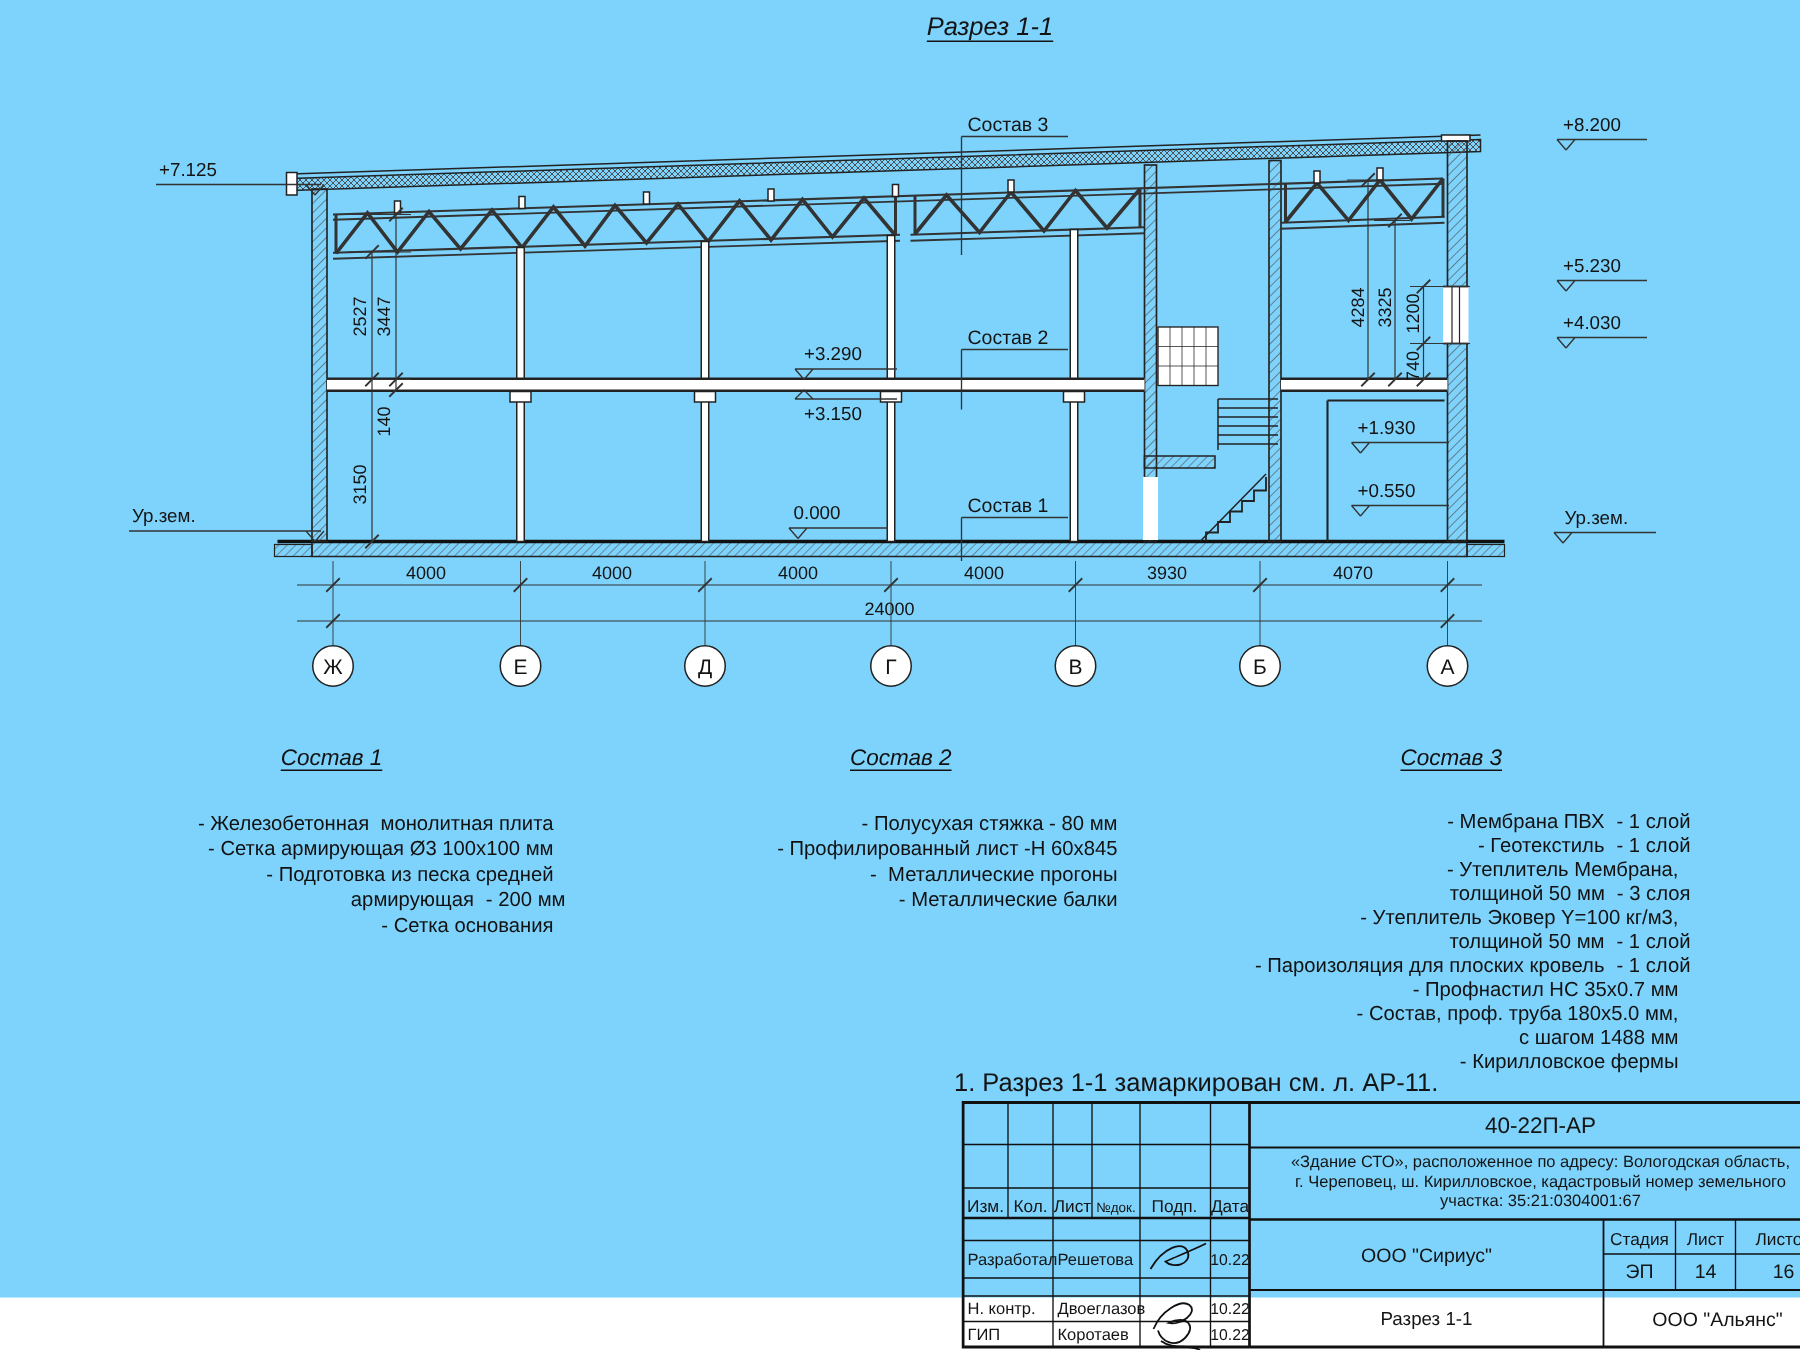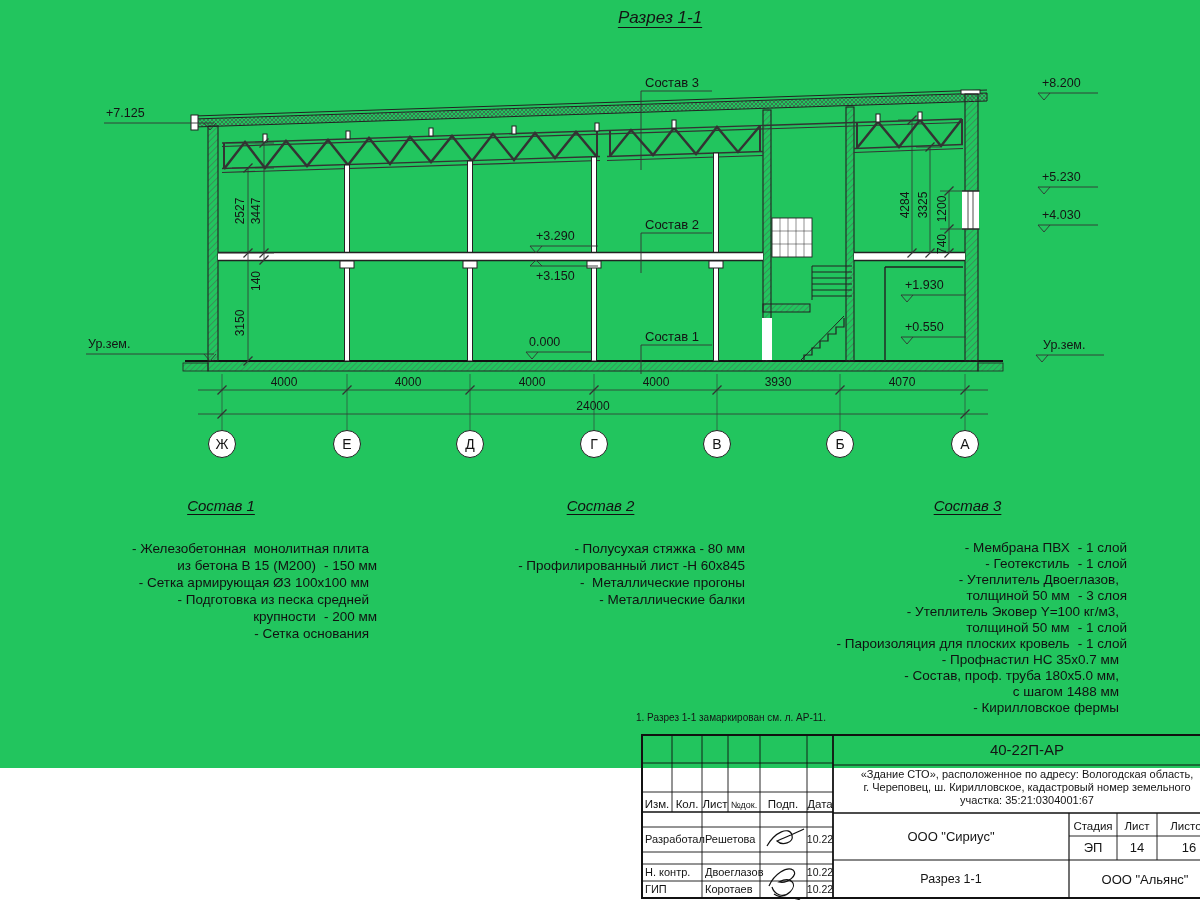--- a/index.html
+++ b/index.html
@@ -1,32 +1,32 @@
 <!DOCTYPE html>
 <html><head>
 <meta charset="utf-8">
 <style>
   html,body{margin:0;padding:0;width:1200px;height:900px;overflow:hidden;background:#fff;
     font-family:"Liberation Sans","DejaVu Sans",sans-serif;color:#141414;}
-  .page{position:relative;width:1200px;height:768px;background:#22c55e;text-decoration:underline;}
+  .page{position:relative;width:1200px;height:865px;background:#7dd3fc;text-decoration:underline;}
   .title{position:absolute;left:540px;top:8px;width:240px;text-align:center;
     font-size:17px;font-style:italic;text-decoration:underline;text-underline-offset:4px;}
   svg text{font-family:"Liberation Sans","DejaVu Sans",sans-serif;fill:#141414;}
   .dt{font-size:12px;}
   .et{font-size:12.5px;}
   .lt{font-size:13px;}
   .ax{font-size:14px;text-anchor:middle;}
   .mid{text-anchor:middle;}
   .comp{position:absolute;font-size:13.5px;color:#111;}
   .ctitle{font-style:italic;text-decoration:underline;text-underline-offset:3px;
     font-size:15px;text-align:center;margin-bottom:26px;}
   .crow{display:flex;justify-content:flex-end;line-height:17px;white-space:pre;}
   .c3 .crow{line-height:16px;}
   .cv{white-space:pre;padding-left:8px;}
-  .note{position:absolute;left:636px;top:712px;font-size:10px;}
+  .note{position:absolute;left:636px;top:712px;font-size:17px;}
 </style>
 </head>
 <body>
 
 <div class="page">
 
   <div class="title">Разрез 1-1</div>
 
   <svg style="position:absolute;left:0;top:0" width="1200" height="480" viewBox="0 0 1200 480">
     <defs>
@@ -270,40 +270,39 @@
       <text class="dt mid" x="656" y="386">4000</text>
       <text class="dt mid" x="778" y="386">3930</text>
       <text class="dt mid" x="902" y="386">4070</text>
       <text class="dt mid" x="593" y="410">24000</text>
     </g>
   </svg>
 
   <div class="comp" style="left:65px;top:497px;width:312px">
     <div class="ctitle">Состав 1</div>
     <div class="crow"><span class="ct">- Железобетонная  монолитная плита</span><span class="cv"></span></div>
-    <div class="crow"><span class="ct">  из бетона В 15 (М200)</span><span class="cv">- 150 мм</span></div>
     <div class="crow"><span class="ct">- Сетка армирующая Ø3 100х100 мм</span><span class="cv"></span></div>
     <div class="crow"><span class="ct">- Подготовка из песка средней</span><span class="cv"></span></div>
-    <div class="crow"><span class="ct">  крупности</span><span class="cv">- 200 мм</span></div>
+    <div class="crow"><span class="ct">  армирующая</span><span class="cv">- 200 мм</span></div>
     <div class="crow"><span class="ct">- Сетка основания</span><span class="cv"></span></div>
   </div>
 
   <div class="comp" style="left:448px;top:497px;width:305px">
     <div class="ctitle">Состав 2</div>
     <div class="crow"><span class="ct">- Полусухая стяжка - 80 мм</span><span class="cv"></span></div>
     <div class="crow"><span class="ct">- Профилированный лист -Н 60х845</span><span class="cv"></span></div>
     <div class="crow"><span class="ct">-  Металлические прогоны</span><span class="cv"></span></div>
     <div class="crow"><span class="ct">- Металлические балки</span><span class="cv"></span></div>
   </div>
 
   <div class="comp c3" style="left:808px;top:497px;width:319px">
     <div class="ctitle">Состав 3</div>
     <div class="crow"><span class="ct">- Мембрана ПВХ</span><span class="cv">- 1 слой</span></div>
     <div class="crow"><span class="ct">- Геотекстиль</span><span class="cv">- 1 слой</span></div>
-    <div class="crow"><span class="ct">- Утеплитель Двоеглазов,</span><span class="cv"></span></div>
+    <div class="crow"><span class="ct">- Утеплитель Мембрана,</span><span class="cv"></span></div>
     <div class="crow"><span class="ct">  толщиной 50 мм</span><span class="cv">- 3 слоя</span></div>
     <div class="crow"><span class="ct">- Утеплитель Эковер Y=100 кг/м3,</span><span class="cv"></span></div>
     <div class="crow"><span class="ct">  толщиной 50 мм</span><span class="cv">- 1 слой</span></div>
     <div class="crow"><span class="ct">- Пароизоляция для плоских кровель</span><span class="cv">- 1 слой</span></div>
     <div class="crow"><span class="ct">- Профнастил НС 35х0.7 мм</span><span class="cv"></span></div>
     <div class="crow"><span class="ct">- Состав, проф. труба 180х5.0 мм,</span><span class="cv"></span></div>
     <div class="crow"><span class="ct">  с шагом 1488 мм</span><span class="cv"></span></div>
     <div class="crow"><span class="ct">- Кирилловское фермы</span><span class="cv"></span></div>
   </div>
 

